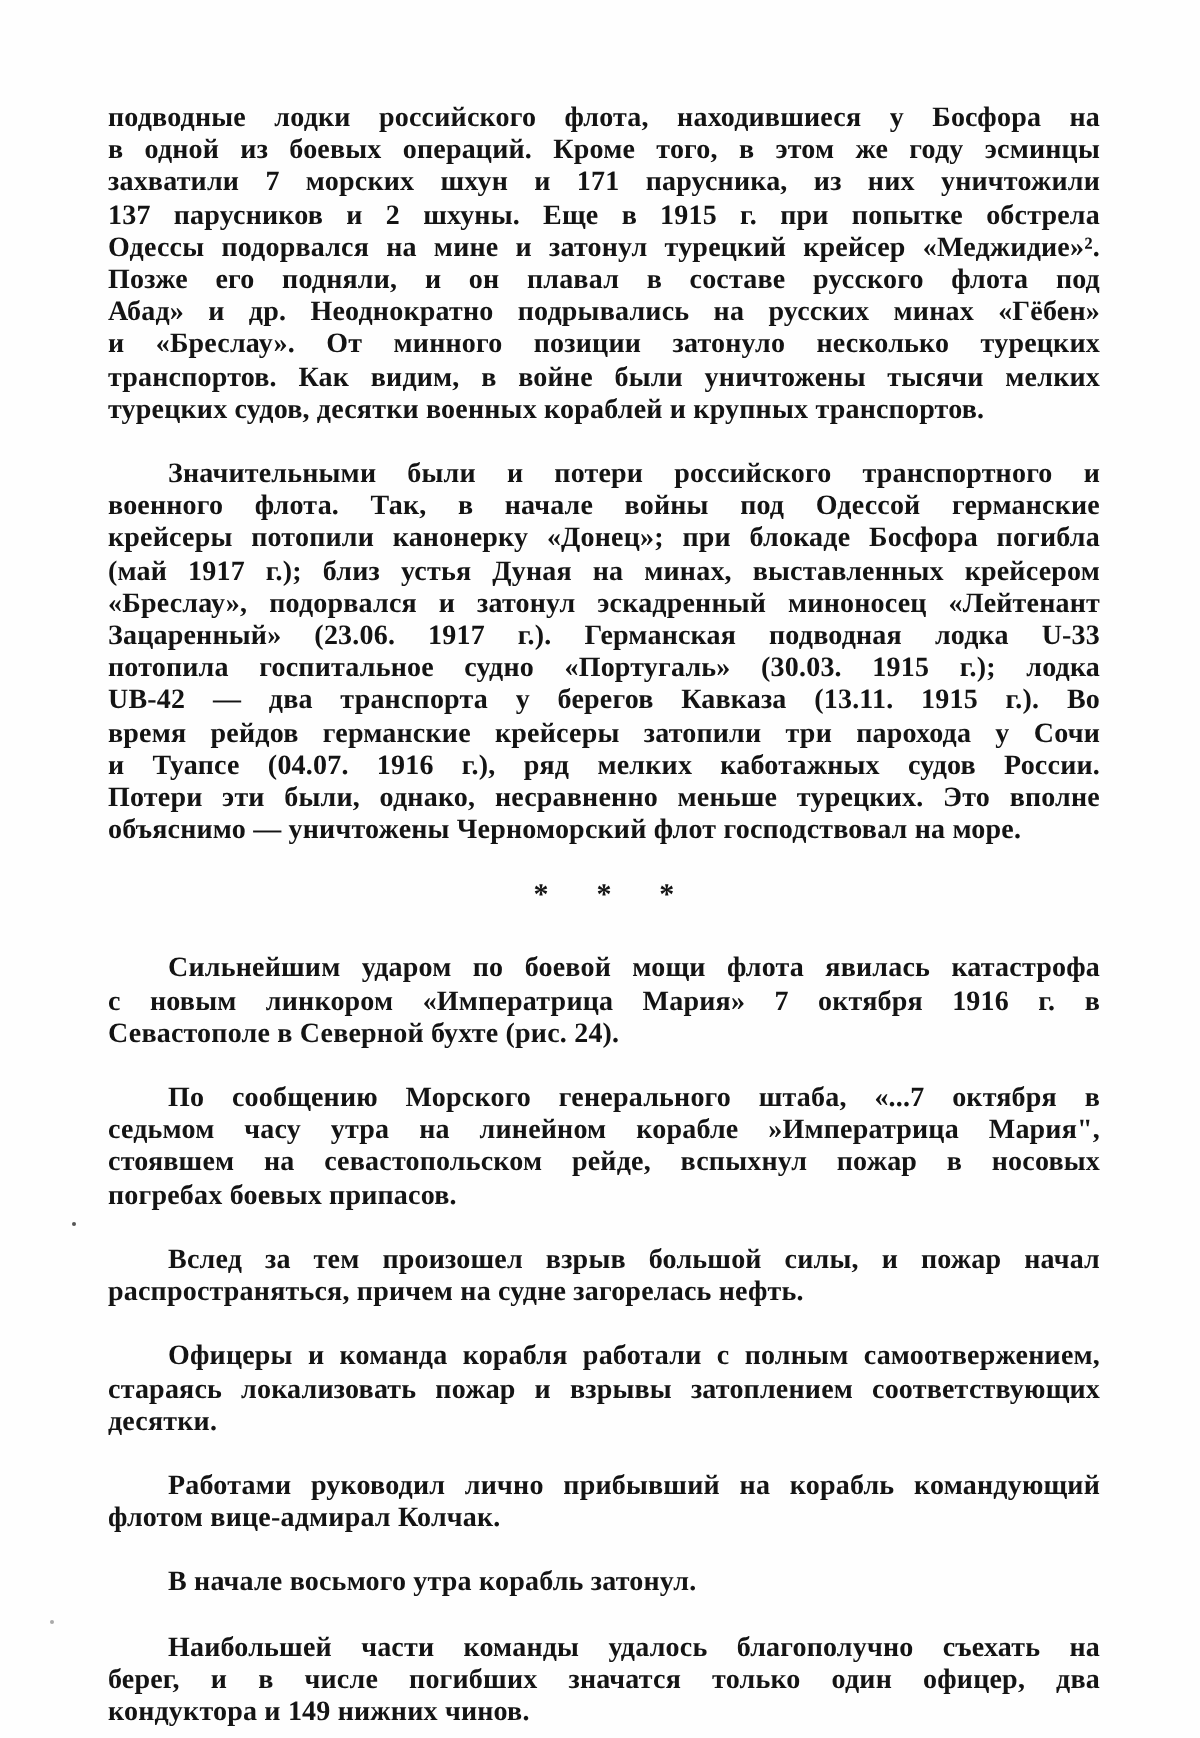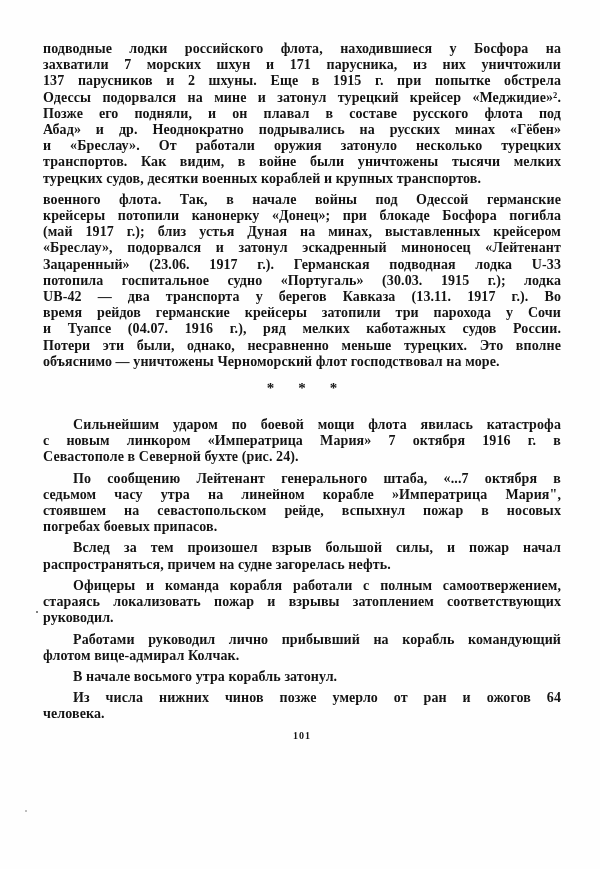--- a/index.html
+++ b/index.html
@@ -19,21 +19,21 @@
   .text-block {
     position: absolute;
     top: 36px;
     left: 38px;
     width: 528px;
     font-size: 14px;
     font-weight: 700;
     line-height: 16.2px;
     letter-spacing: 0.1px;
   }
-  .para { margin: 5px; }
+  .para { margin: 16px; }
   .line {
     text-align: justify;
     text-align-last: justify;
     white-space: normal;
   }
   .line.last { text-align-last: left; font-family: Liberation Serif, serif; }
   .line.first-indent { text-indent: 30px; }
   .separator {
     text-align: center;
     text-align-last: center;
@@ -61,71 +61,78 @@
   .dot-b { left: 25px; top: 810px; width: 2px; height: 2px; opacity: .5; }
 </style>
 </head>
 <body>
 
 <div class="page">
   <div class="text-block">
     <div>
         <div class="para">
           <div class="line">подводные лодки российского флота, находившиеся у Босфора на</div>
+          <div class="line">в одной из боевых операций. Кроме того, в этом же году эсминцы</div>
           <div class="line">захватили 7 морских шхун и 171 парусника, из них уничтожили</div>
           <div class="line">137 парусников и 2 шхуны. Еще в 1915 г. при попытке обстрела</div>
           <div class="line">Одессы подорвался на мине и затонул турецкий крейсер «Меджидие»².</div>
           <div class="line">Позже его подняли, и он плавал в составе русского флота под</div>
           <div class="line">Абад» и др. Неоднократно подрывались на русских минах «Гёбен»</div>
-          <div class="line">и «Бреслау». От работали оружия затонуло несколько турецких</div>
+          <div class="line">и «Бреслау». От минного позиции затонуло несколько турецких</div>
           <div class="line">транспортов. Как видим, в войне были уничтожены тысячи мелких</div>
           <div class="line last">турецких судов, десятки военных кораблей и крупных транспортов.</div>
         </div>
         <div class="para">
+          <div class="line first-indent">Значительными были и потери российского транспортного и</div>
           <div class="line">военного флота. Так, в начале войны под Одессой германские</div>
           <div class="line">крейсеры потопили канонерку «Донец»; при блокаде Босфора погибла</div>
           <div class="line">(май 1917 г.); близ устья Дуная на минах, выставленных крейсером</div>
           <div class="line">«Бреслау», подорвался и затонул эскадренный миноносец «Лейтенант</div>
           <div class="line">Зацаренный» (23.06. 1917 г.). Германская подводная лодка U-33</div>
           <div class="line">потопила госпитальное судно «Португаль» (30.03. 1915 г.); лодка</div>
-          <div class="line">UB-42 — два транспорта у берегов Кавказа (13.11. 1917 г.). Во</div>
+          <div class="line">UB-42 — два транспорта у берегов Кавказа (13.11. 1915 г.). Во</div>
           <div class="line">время рейдов германские крейсеры затопили три парохода у Сочи</div>
           <div class="line">и Туапсе (04.07. 1916 г.), ряд мелких каботажных судов России.</div>
           <div class="line">Потери эти были, однако, несравненно меньше турецких. Это вполне</div>
           <div class="line last">объяснимо — уничтожены Черноморский флот господствовал на море.</div>
         </div>
       </div>
     <div class="separator">* * *</div>
     <div>
         <div class="para">
           <div class="line first-indent">Сильнейшим ударом по боевой мощи флота явилась катастрофа</div>
           <div class="line">с новым линкором «Императрица Мария» 7 октября 1916 г. в</div>
           <div class="line last">Севастополе в Северной бухте (рис. 24).</div>
         </div>
         <div class="para">
-          <div class="line first-indent">По сообщению Лейтенант генерального штаба, «...7 октября в</div>
+          <div class="line first-indent">По сообщению Морского генерального штаба, «...7 октября в</div>
           <div class="line">седьмом часу утра на линейном корабле »Императрица Мария",</div>
           <div class="line">стоявшем на севастопольском рейде, вспыхнул пожар в носовых</div>
           <div class="line last">погребах боевых припасов.</div>
         </div>
         <div class="para">
           <div class="line first-indent">Вслед за тем произошел взрыв большой силы, и пожар начал</div>
           <div class="line last">распространяться, причем на судне загорелась нефть.</div>
         </div>
         <div class="para">
           <div class="line first-indent">Офицеры и команда корабля работали с полным самоотвержением,</div>
           <div class="line">стараясь локализовать пожар и взрывы затоплением соответствующих</div>
-          <div class="line last">руководил.</div>
+          <div class="line last">десятки.</div>
         </div>
         <div class="para">
           <div class="line first-indent">Работами руководил лично прибывший на корабль командующий</div>
           <div class="line last">флотом вице-адмирал Колчак.</div>
         </div>
         <div class="para">
           <div class="line last first-indent">В начале восьмого утра корабль затонул.</div>
+        </div>
+        <div class="para">
+          <div class="line first-indent">Наибольшей части команды удалось благополучно съехать на</div>
+          <div class="line">берег, и в числе погибших значатся только один офицер, два</div>
+          <div class="line last">кондуктора и 149 нижних чинов.</div>
         </div>
         <div class="para">
           <div class="line first-indent">Из числа нижних чинов позже умерло от ран и ожогов 64</div>
           <div class="line last">человека.</div>
         </div>
       </div>
     <div class="page-number">101</div>
   </div>
   <div class="artifact-dot dot-a"></div>
   <div class="artifact-dot dot-b"></div>

